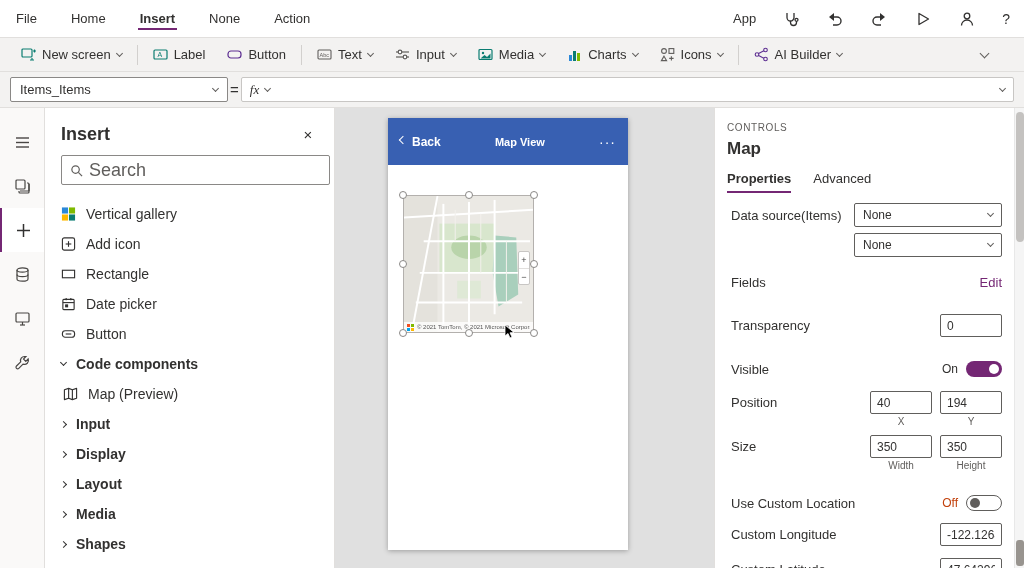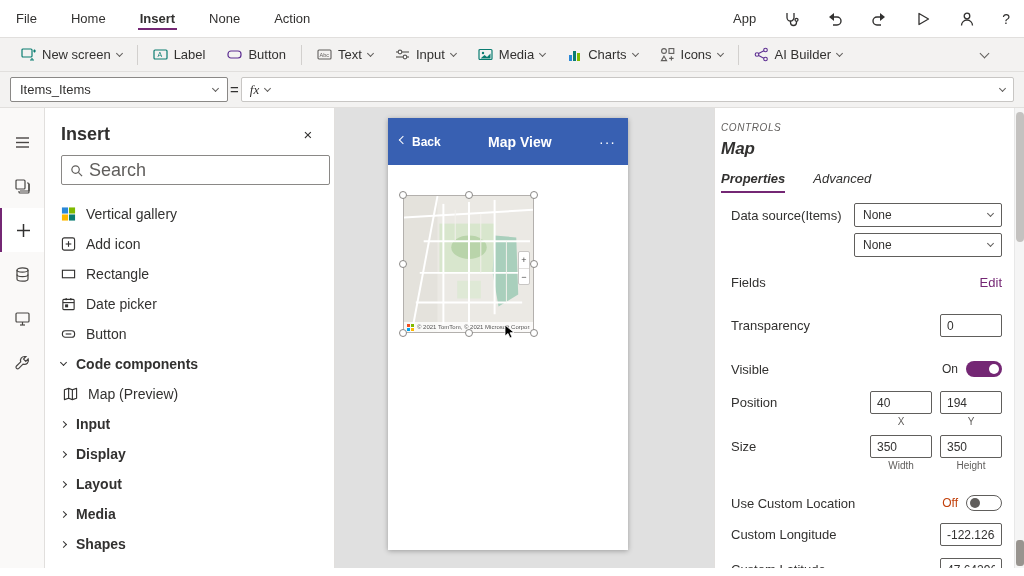--- a/index.html
+++ b/index.html
@@ -64,44 +64,44 @@
   .ip-row.section { font-weight:bold; }
   .ip-row.section .chev { border-color:#323130; }
   .ip-row.child { padding-left:18px; }
 
   
   .canvas { flex:1; background:#e0e0e0; position:relative; overflow:hidden; }
   .phone { position:absolute; left:53px; top:10px; width:240px; height:432px; background:#fff; box-shadow:0 1px 5px rgba(0,0,0,.3); }
   .phone-header { height:47px; display:flex; align-items:center; justify-content:space-between; padding:0 12px; color:#fff; }
   .ph-back { display:flex; align-items:center; gap:6px; font-size:12px; font-weight:bold; }
   .ph-back .chev { border-color:#fff; transform:rotate(135deg); width:6px; height:6px; }
-  .ph-title { font-size:14px; font-weight:bold; }
+  .ph-title { font-size:11px; font-weight:bold; }
   .ph-dots { font-size:14px; letter-spacing:1px; }
 
   .map-ctrl { position:absolute; left:15px; top:77px; width:131px; height:138px; border:1px solid #b3b0ad; background:#ebe9e4; }
   .map-ctrl svg.mapart { position:absolute; left:0; top:0; width:100%; height:100%; }
   .handle { position:absolute; width:8px; height:8px; background:#fff; border:1px solid #8a8886; border-radius:50%; z-index:3; }
   .h-nw{left:-5px;top:-5px}.h-n{left:calc(50% - 4px);top:-5px}.h-ne{right:-5px;top:-5px}
   .h-w{left:-5px;top:calc(50% - 4px)}.h-e{right:-5px;top:calc(50% - 4px)}
   .h-sw{left:-5px;bottom:-5px}.h-s{left:calc(50% - 4px);bottom:-5px}.h-se{right:-5px;bottom:-5px}
   .zoom-widget { position:absolute; right:3px; top:55px; width:12px; height:34px; background:#fff; border:1px solid #c8c6c4; border-radius:2px; display:flex; flex-direction:column; z-index:2; }
   .zoom-widget span { flex:1; font-size:9px; line-height:16px; text-align:center; color:#444; }
   .zoom-widget span:first-child { border-bottom:1px solid #e1dfdd; }
   .map-attr { position:absolute; left:0; right:0; bottom:0; height:10px; background:rgba(255,255,255,.78); display:flex; align-items:center; gap:3px; padding:0 3px; z-index:2; }
   .ms-logo { display:grid; grid-template-columns:3px 3px; grid-template-rows:3px 3px; gap:1px; }
   .ms-logo i { display:block; }
   .attr-text { font-size:6px; color:#555; white-space:nowrap; overflow:hidden; }
   .cursor { position:absolute; left:100px; top:128px; z-index:4; }
 
   
   .props { width:300px; background:#fff; border-left:1px solid #e1dfdd; font-size:13px; display:flex; flex-direction:column; overflow:hidden; }
-  .pp-inner { padding:14px 0 0 6px;font-style:italic; }
+  .pp-inner { padding:14px 0 0 12px; }
   .pp-kicker { font-size:10px; letter-spacing:.6px; color:#605e5c; }
   .pp-name { font-size:17px; font-weight:bold; margin-top:6px; }
-  .pp-tabs { display:flex; gap:28px; margin-top:12px;align-items:flex-end; }
+  .pp-tabs { display:flex; gap:22px; margin-top:12px;align-items:flex-end; }
   .pp-tab { font-size:13px; padding-bottom:7px; position:relative; color:#323130; }
   .pp-tab.active { font-weight:bold; }
   .pp-tab.active::after { content:""; position:absolute; left:0; right:0; bottom:0; height:2px; background:#742774; }
   .divider { height:1px; background:#edebe9; }
   .prow { display:flex; align-items:center; justify-content:space-between; padding:0 12px 0 16px; }
   .plabel { color:#323130; }
   .dd { width:148px; height:24px; border:1px solid #605e5c; border-radius:2px; display:flex; align-items:center; justify-content:space-between; padding:0 8px; background:#fff; font-size:12px; }
   .pinput { width:62px; height:23px; border:1px solid #605e5c; border-radius:2px; font-size:12px; padding:0 6px; font-family:"Liberation Sans",sans-serif; color:#323130; outline:none; background:#fff; }
   .pair { display:flex; gap:8px; }
   .pcol { display:flex; flex-direction:column; align-items:center; gap:2px; }

